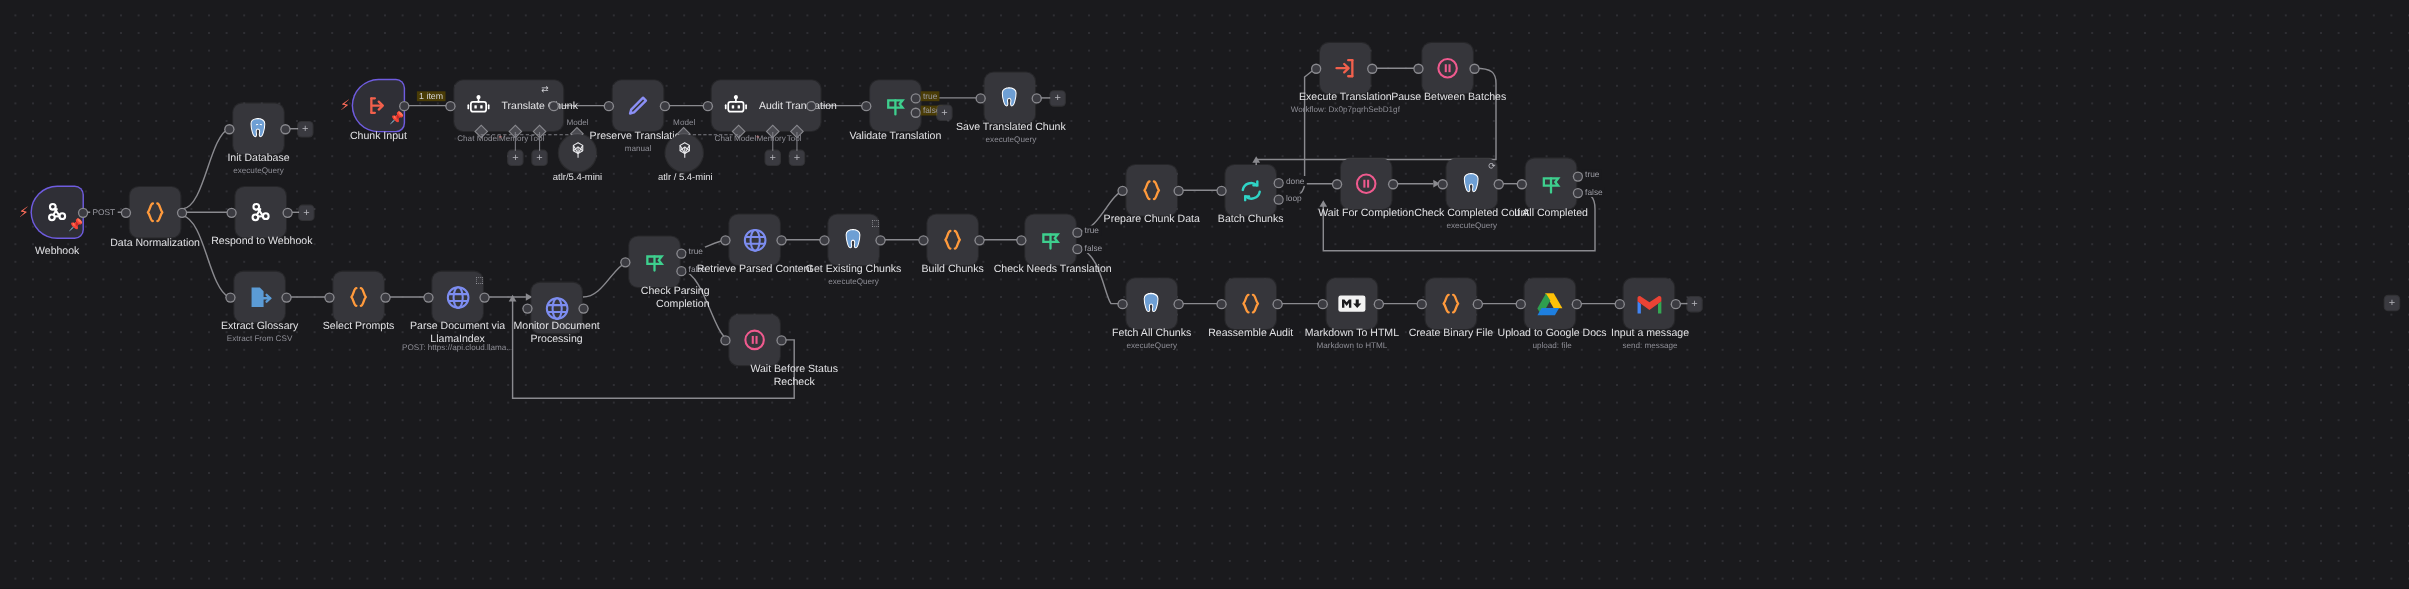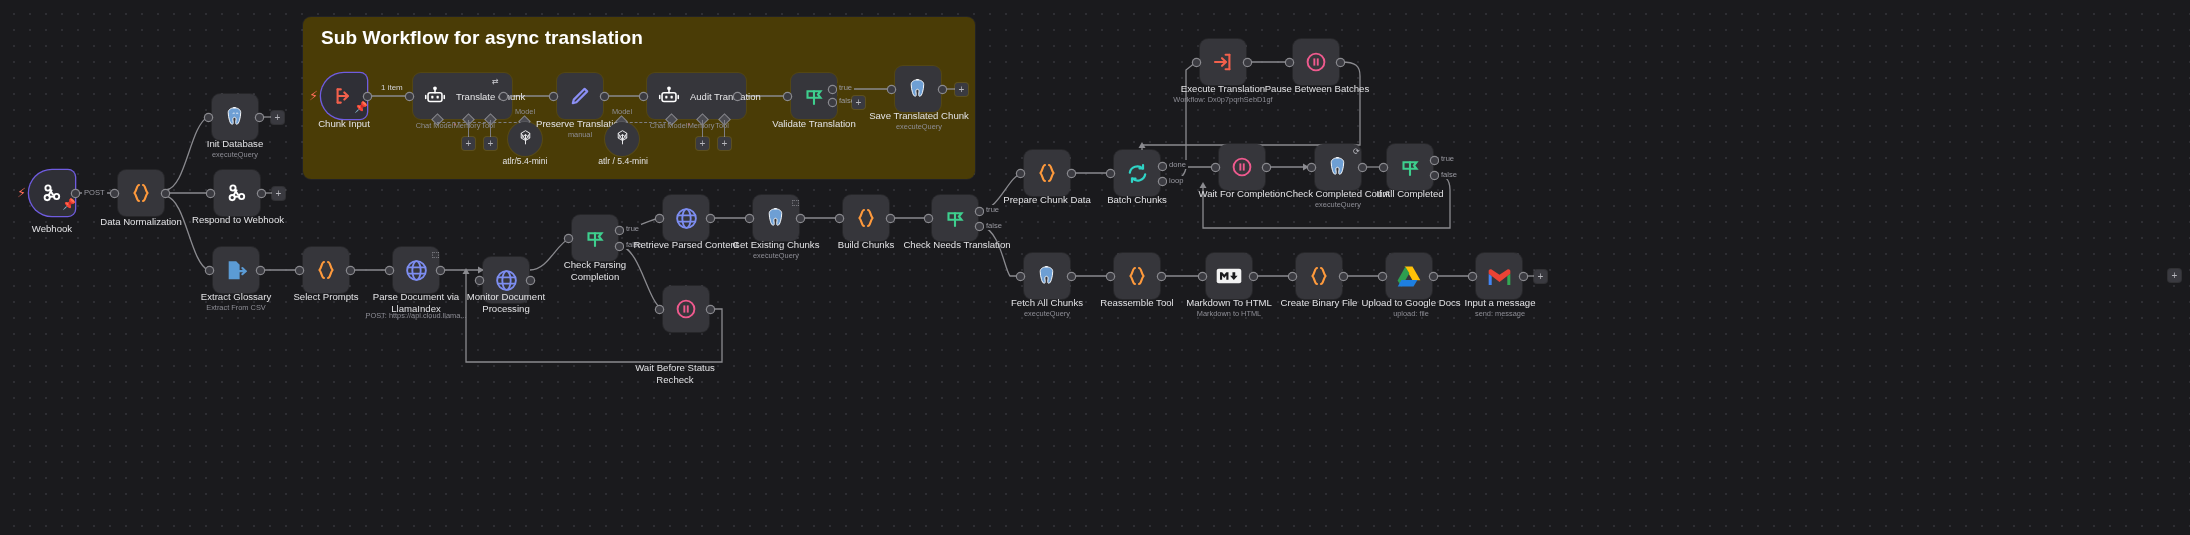--- a/index.html
+++ b/index.html
@@ -104,23 +104,20 @@
   .vline{position:absolute;border-left:1.2px solid #7d7d84;}
   .pin{position:absolute;color:#6f5ce0;font-size:11px;}
   .badge{position:absolute;font-size:9px;color:#c9c9cf;}
   .reqstar{color:#ff5c5c;}
 </style>
 </head>
 <body>
 
 <div id="canvas">
 
-  <div class="sticky" style="left:303px;top:17px;width:672px;height:162px;">
-    <div class="sticky-title">Sub Workflow for async translation</div>
-  </div>
 
   <svg id="edges">
     <defs></defs>
 
     <path d="M75,193 L118,193"></path>
     <polygon class="arrow" points="118,189.5 124,193 118,196.5"></polygon>
 
     <path d="M165,193 L208,193"></path>
     <polygon class="arrow" points="208,189.5 214,193 208,196.5"></polygon>
 
@@ -380,21 +377,21 @@
             <path d="M12 7.2V20"></path>
           </g>
         </svg>
     </span>
   </div>
   <div class="port" style="left:565px;top:235px;"></div>
   <div class="port" style="left:616px;top:227px;"></div>
   <div class="port" style="left:616px;top:243px;"></div>
   <div class="elabel" style="left:624px;top:224px;">true</div>
   <div class="elabel" style="left:624px;top:240px;">false</div>
-  <div class="label" style="left:545px;top:259px;width:100px;">Check Parsing
+  <div class="label" style="left:545px;top:259px;width:100px;text-align:right;">Check Parsing
 Completion</div>
 
   <div class="node" style="left:663px;top:195px;">
     <span class="icon">
       <svg width="25" height="25" viewBox="0 0 24 24">
           <g fill="none" stroke="#7d8df0" stroke-width="1.8">
             <circle cx="12" cy="12" r="9"></circle>
             <ellipse cx="12" cy="12" rx="4" ry="9"></ellipse>
             <path d="M3.3 9h17.4M3.3 15h17.4"></path>
           </g>
@@ -409,21 +406,21 @@
     <span class="icon">
       <svg width="24" height="24" viewBox="0 0 24 24">
           <circle cx="12" cy="12" r="8.4" fill="none" stroke="#ef5a8e" stroke-width="1.9"></circle>
           <rect x="9.4" y="8.4" width="1.9" height="7.2" fill="#ef5a8e"></rect>
           <rect x="12.8" y="8.4" width="1.9" height="7.2" fill="#ef5a8e"></rect>
         </svg>
     </span>
   </div>
   <div class="port" style="left:656px;top:306px;"></div>
   <div class="port" style="left:707px;top:306px;"></div>
-  <div class="label" style="left:625px;top:330px;width:100px;margin-top:32px;">Wait Before Status
+  <div class="label" style="left:672px;top:330px;width:100px;">Wait Before Status
 Recheck</div>
 
   <div class="node" style="left:753px;top:195px;">
     <span class="icon">
       <svg width="25" height="25" viewBox="0 0 24 24">
           <g fill="#6e9fd4" stroke="#fff" stroke-width="0.9">
             <path d="M12 2.6c-3.8 0-7 1.5-7 4.6 0 2.2.4 5 1.2 7.6.6 2 1.5 3.7 2.6 3.7.7 0 1-.6 1-1.6 0-1-.3-2-.3-3.3 0-1 .5-1.8 1.5-1.8s1.5.8 1.5 1.8c0 1.3-.3 2.3-.3 3.3 0 1 .3 1.6 1 1.6 1.1 0 2-1.7 2.6-3.7.8-2.6 1.2-5.4 1.2-7.6 0-3.1-3.2-4.6-7-4.6z"></path>
           </g>
         </svg>
     </span>
@@ -593,21 +590,21 @@
       <svg width="24" height="24" viewBox="0 0 24 24">
           <g fill="none" stroke="#ff9a3c" stroke-width="2.1" stroke-linecap="round" stroke-linejoin="round">
             <path d="M10 4c-2.4 0-2.4 6-4.6 8 2.2 2 2.2 8 4.6 8"></path>
             <path d="M14 4c2.4 0 2.4 6 4.6 8-2.2 2-2.2 8-4.6 8"></path>
           </g>
         </svg>
     </span>
   </div>
   <div class="port" style="left:1107px;top:273px;"></div>
   <div class="port" style="left:1158px;top:273px;"></div>
-  <div class="label" style="left:1087px;top:297px;width:100px;">Reassemble Tool</div>
+  <div class="label" style="left:1087px;top:297px;width:100px;">Reassemble Audit</div>
 
   <div class="node" style="left:1206px;top:253px;">
     <span class="icon">
       <svg width="27" height="20" viewBox="0 0 30 20">
           <rect x="0.8" y="1.5" width="28.4" height="17" rx="2.4" fill="#f2f2f2"></rect>
           <g fill="#1a1a1d">
             <path d="M4.6 14.4V5.6h2.5l2.4 3.1 2.4-3.1h2.5v8.8h-2.5V9.3l-2.4 3.1-2.4-3.1v5.1z"></path>
             <path d="M20.6 14.6 16.3 9.8h2.7V5.6h3.2v4.2h2.7z"></path>
           </g>
         </svg>

